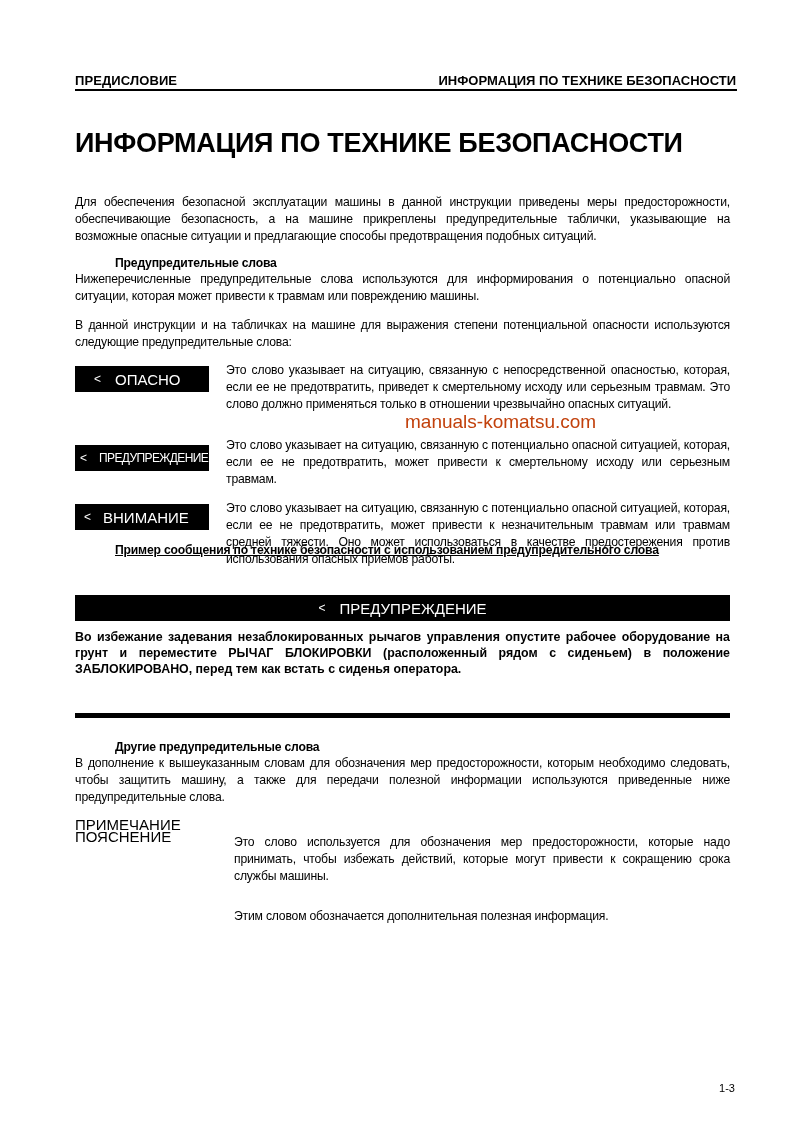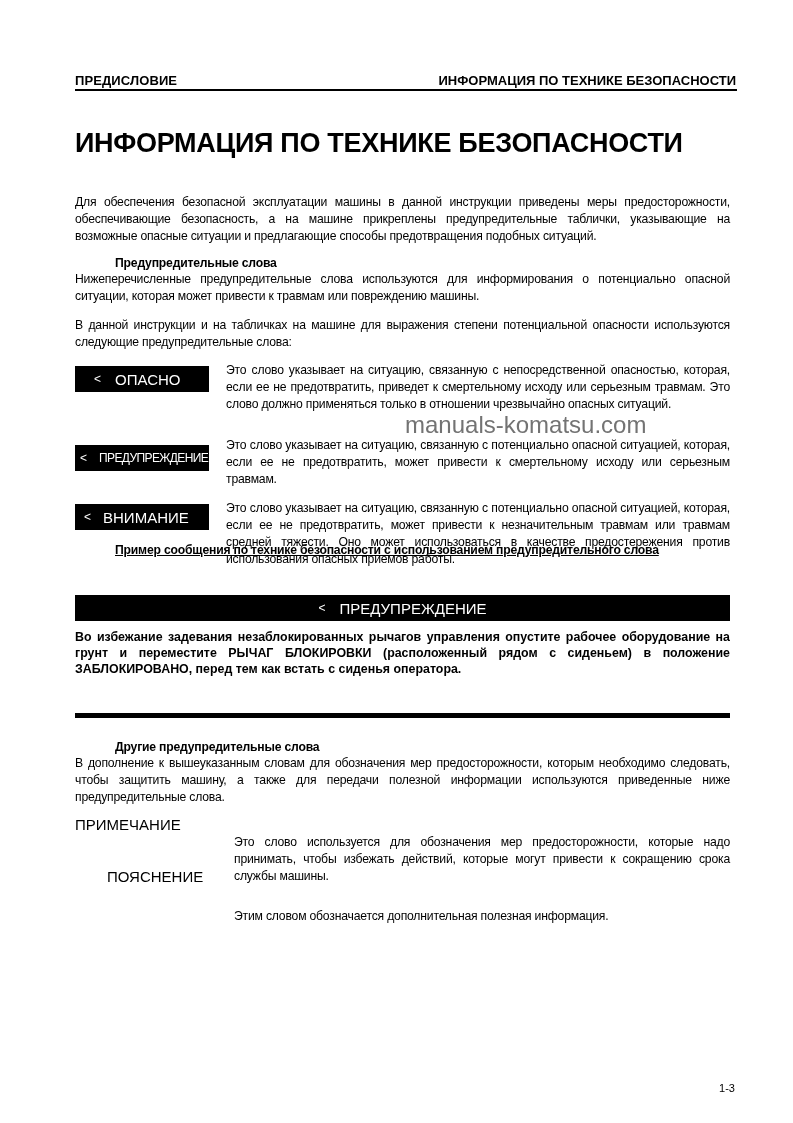--- a/index.html
+++ b/index.html
@@ -9,21 +9,21 @@
   .hdr-left { left: 75px; top: 73px; font-size: 13px; font-weight: bold; letter-spacing: 0.1px; }
   .hdr-right { right: 57px; top: 73px; font-size: 13px; font-weight: bold; }
   .hdr-rule { left: 75px; top: 89px; width: 662px; height: 2px; background: #000; }
   .title { left: 75px; top: 128px; font-size: 27px; font-weight: bold; letter-spacing: -0.3px; }
   .para { left: 75px; width: 655px; font-size: 12.2px; line-height: 17px; text-align: justify; letter-spacing: -0.2px; }
   .bold { font-weight: bold; margin-left: 40px; }
   .sig { left: 75px; background: #000; color: #fff; display: flex; align-items: center; height: 26px; }
   .sig .lt { font-size: 12px; margin-left: 19px; margin-right: 14px; }
   .sig .w { font-size: 15px; }
   .sig-desc { left: 226px; width: 504px; font-size: 12.2px; line-height: 17px; text-align: justify; letter-spacing: -0.2px; }
-  .watermark { left: 405px; top: 411px; font-size: 24px; color: #737373; }
+  .watermark { left: 405px; top: 411px; font-size: 19px; color: #c2410c; }
   .bar { left: 75px; top: 595px; width: 655px; height: 26px; background: #000; color: #fff;
          display: flex; justify-content: center; align-items: center; }
   .bar .lt { font-size: 12px; margin-right: 14px; }
   .bar .w { font-size: 15px; }
   .msg { left: 75px; top: 629px; width: 655px; font-size: 12.4px; line-height: 16.2px; font-weight: bold; text-align: justify; }
   .thick-rule { left: 75px; top: 713px; width: 655px; height: 5px; background: #000; }
   .other-label { left: 75px; font-size: 15px; }
   .other-desc { left: 234px; width: 496px; font-size: 12.2px; line-height: 17px; text-align: justify; letter-spacing: -0.2px; }
   .pageno { right: 58px; top: 1082px; font-size: 11px; font-weight: normal; }
 </style>
@@ -73,16 +73,16 @@
   <div>Во избежание задевания незаблокированных рычагов управления опустите рабочее оборудование на грунт и переместите РЫЧАГ БЛОКИРОВКИ (расположенный рядом с сиденьем) в положение ЗАБЛОКИРОВАНО, перед тем как встать с сиденья оператора.</div>
 </div>
 <div class="abs thick-rule"></div>
 
 <div class="abs para bold" style="top:739px;">Другие предупредительные слова</div>
 <div class="abs para" style="top:755px;">В дополнение к вышеуказанным словам для обозначения мер предосторожности, которым необходимо следовать, чтобы защитить машину, а также для передачи полезной информации используются приведенные ниже предупредительные слова.</div>
 
 <div class="abs other-label" style="top:816px;">ПРИМЕЧАНИЕ</div>
 <div class="abs other-desc" style="top:814px;margin-top:20px;">Это слово используется для обозначения мер предосторожности, которые надо принимать, чтобы избежать действий, которые могут привести к сокращению срока службы машины.</div>
 
-<div class="abs other-label" style="top:868px;margin-left:32px;">ПОЯСНЕНИЕ</div>
+<div class="abs other-label" style="top:828px;">ПОЯСНЕНИЕ</div>
 <div class="abs other-desc" style="top:908px;">Этим словом обозначается дополнительная полезная информация.</div>
 
 <div class="abs pageno">1-3</div>
 
 </body></html>

